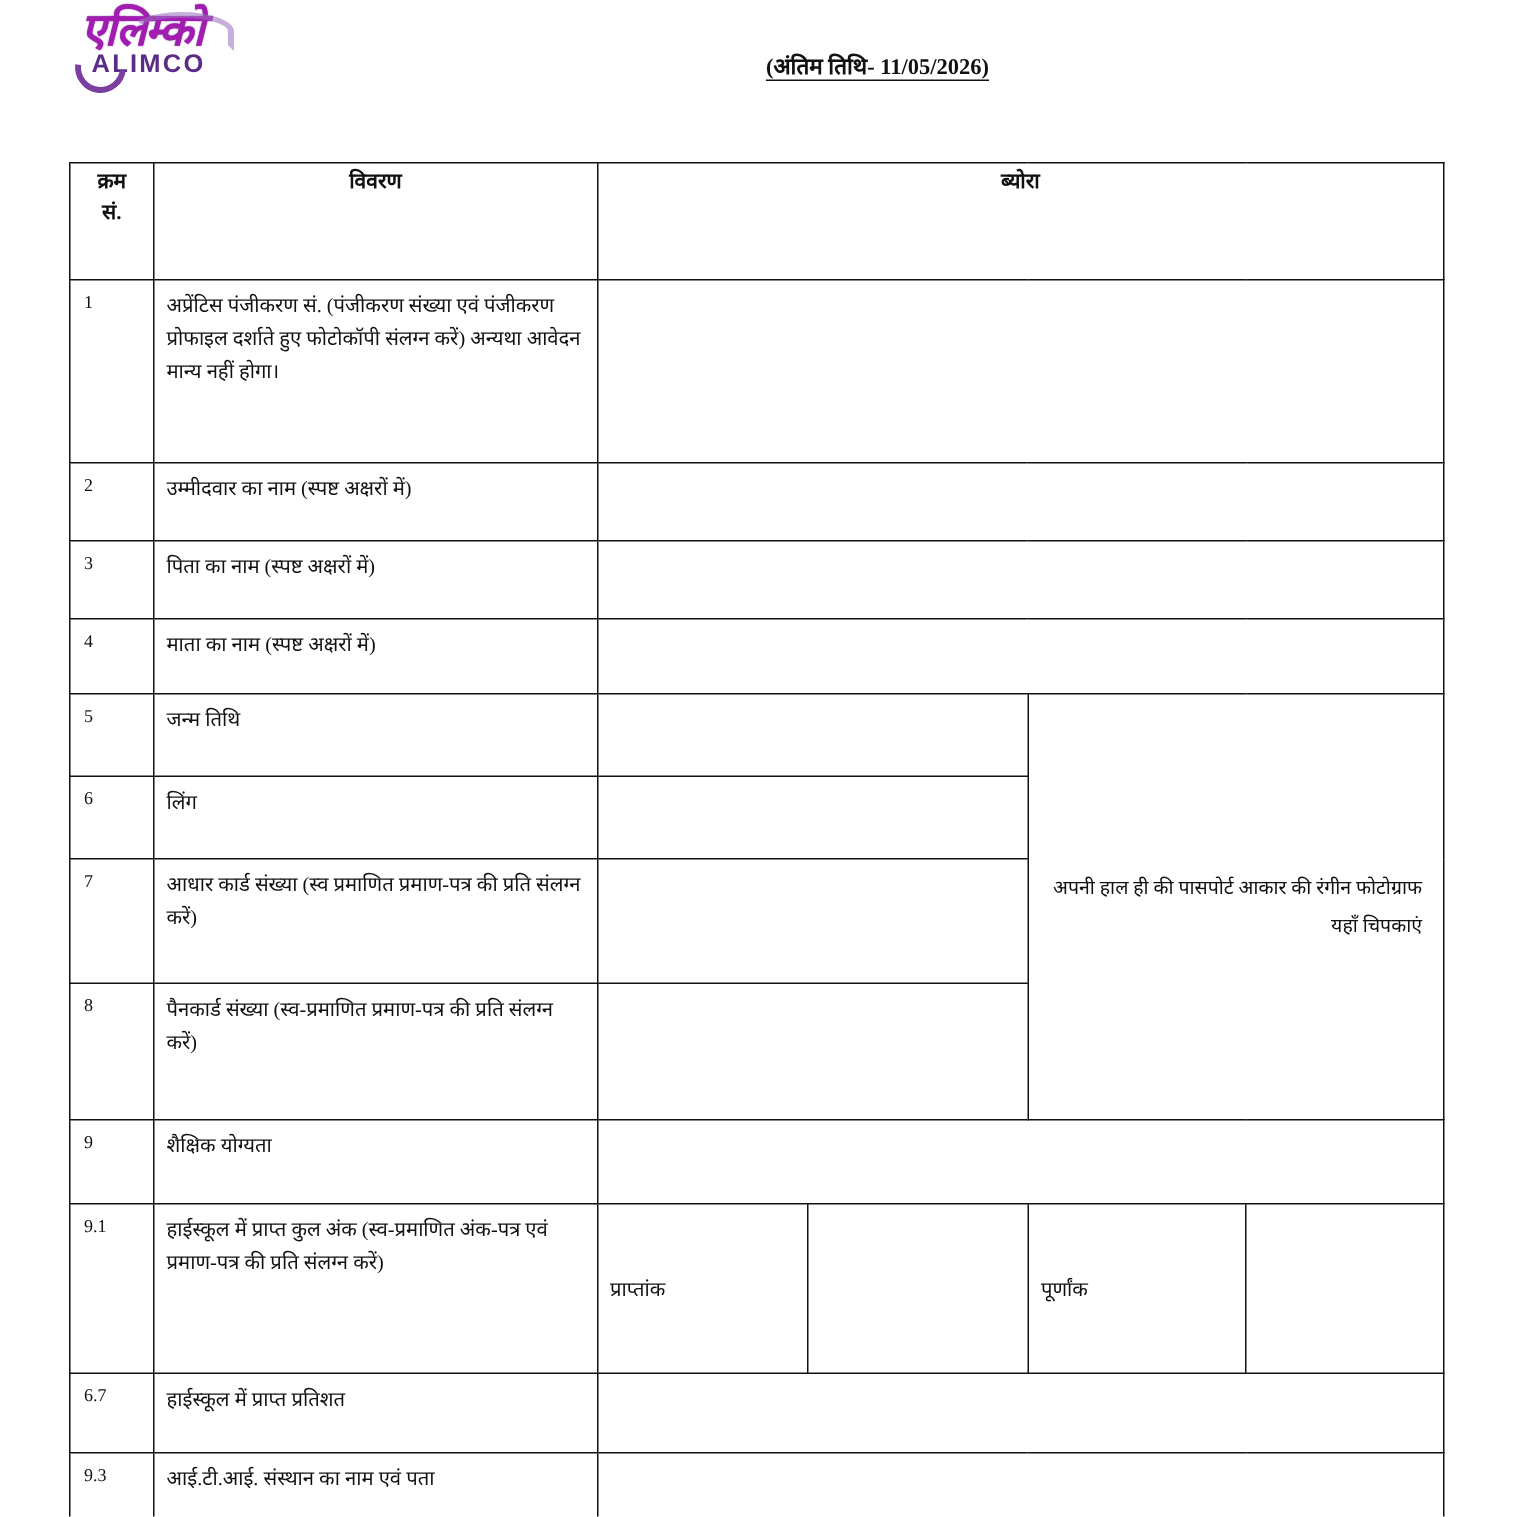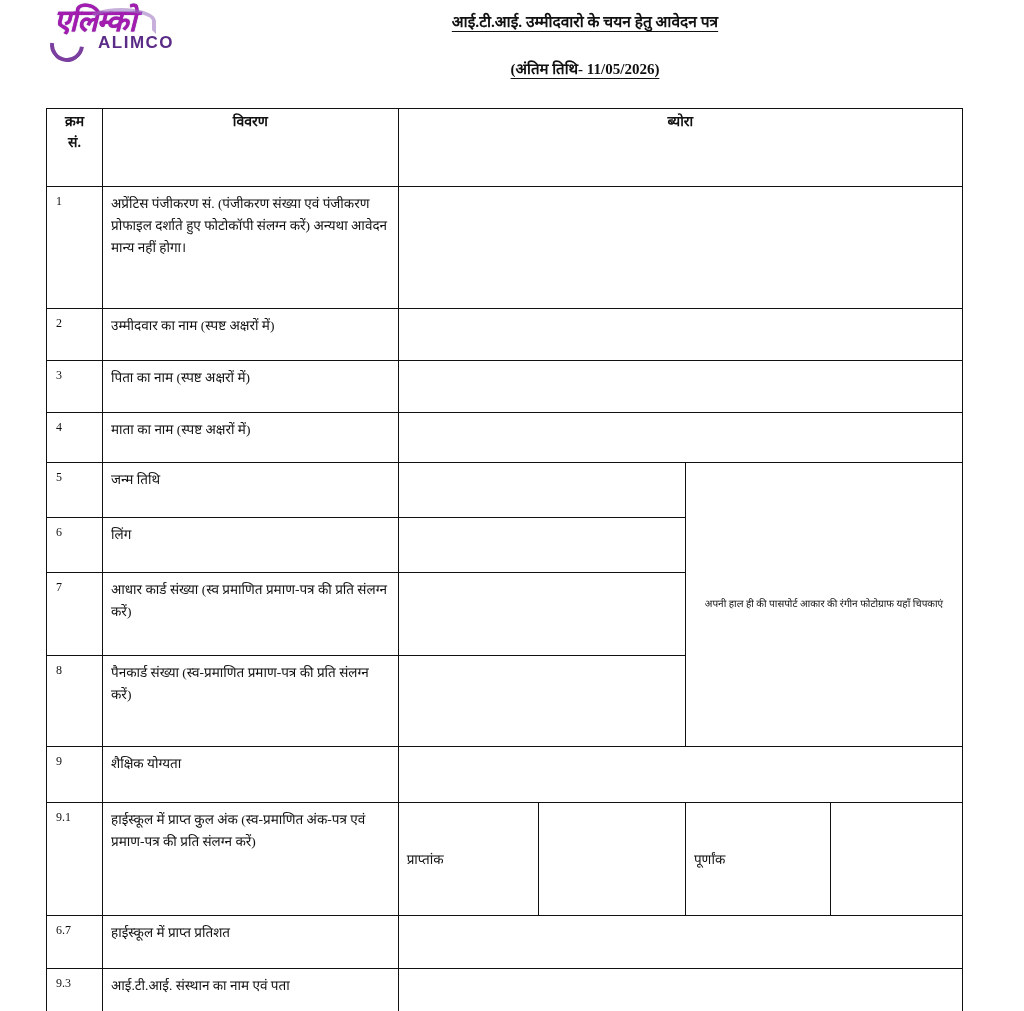--- a/index.html
+++ b/index.html
@@ -36,21 +36,21 @@
     line-height: 1;
     margin-left: 8px;
     text-shadow: 0 0 1px #7B3FA0;
   }
   .logo-en {
     font-family: "Liberation Sans", sans-serif;
     font-size: 17px;
     font-weight: bold;
     color: #5B2C87;
     letter-spacing: 1.5px;
-    margin-left: 52px;
+    margin-left: 15px;
     margin-top: -3px;
   }
   .logo-swoosh {
     position: absolute;
     left: 4px; top: 22px;
     width: 34px; height: 34px;
     border: 4px solid #7B3FA0;
     border-top-color: transparent;
     border-right-color: transparent;
     border-radius: 50%;
@@ -120,23 +120,23 @@
 
   td.sn {
     font-size: 12px;
     font-weight: 500;
     padding-top: 5px;
     padding-left: 9px;
     text-align: left;
   }
   td.val { }
   td.photo {
-    text-align: center;
+    text-align: right;
     vertical-align: middle;
-    font-size: 10px;
+    font-size: 13px;
     line-height: 1.85;
     padding: 4px 14px;
   }
   td.sub-label {
     vertical-align: middle;
     font-size: 13.5px;
   }
   .desc { }
 </style>
 </head>
@@ -145,21 +145,20 @@
 <div class="doc-header">
 
   <div class="logo-wrap">
     <div class="logo-arc-top"></div>
     <div class="logo-swoosh"></div>
     <div class="logo-hindi">एलिम्को</div>
     <div class="logo-en">ALIMCO</div>
   </div>
 
   <div class="title-block">
-    <div class="title-line l2">आई.टी.आई. उम्मीदवारो के चयन हेतु आवेदन पत्र</div>
     <div class="title-sub">(अंतिम तिथि- 11/05/2026)</div>
   </div>
 </div>
 
 <table class="form-table">
   <colgroup>
     <col class="c-sn">
       <col class="c-desc">
     <col style="width:135px">
       <col style="width:142px">

